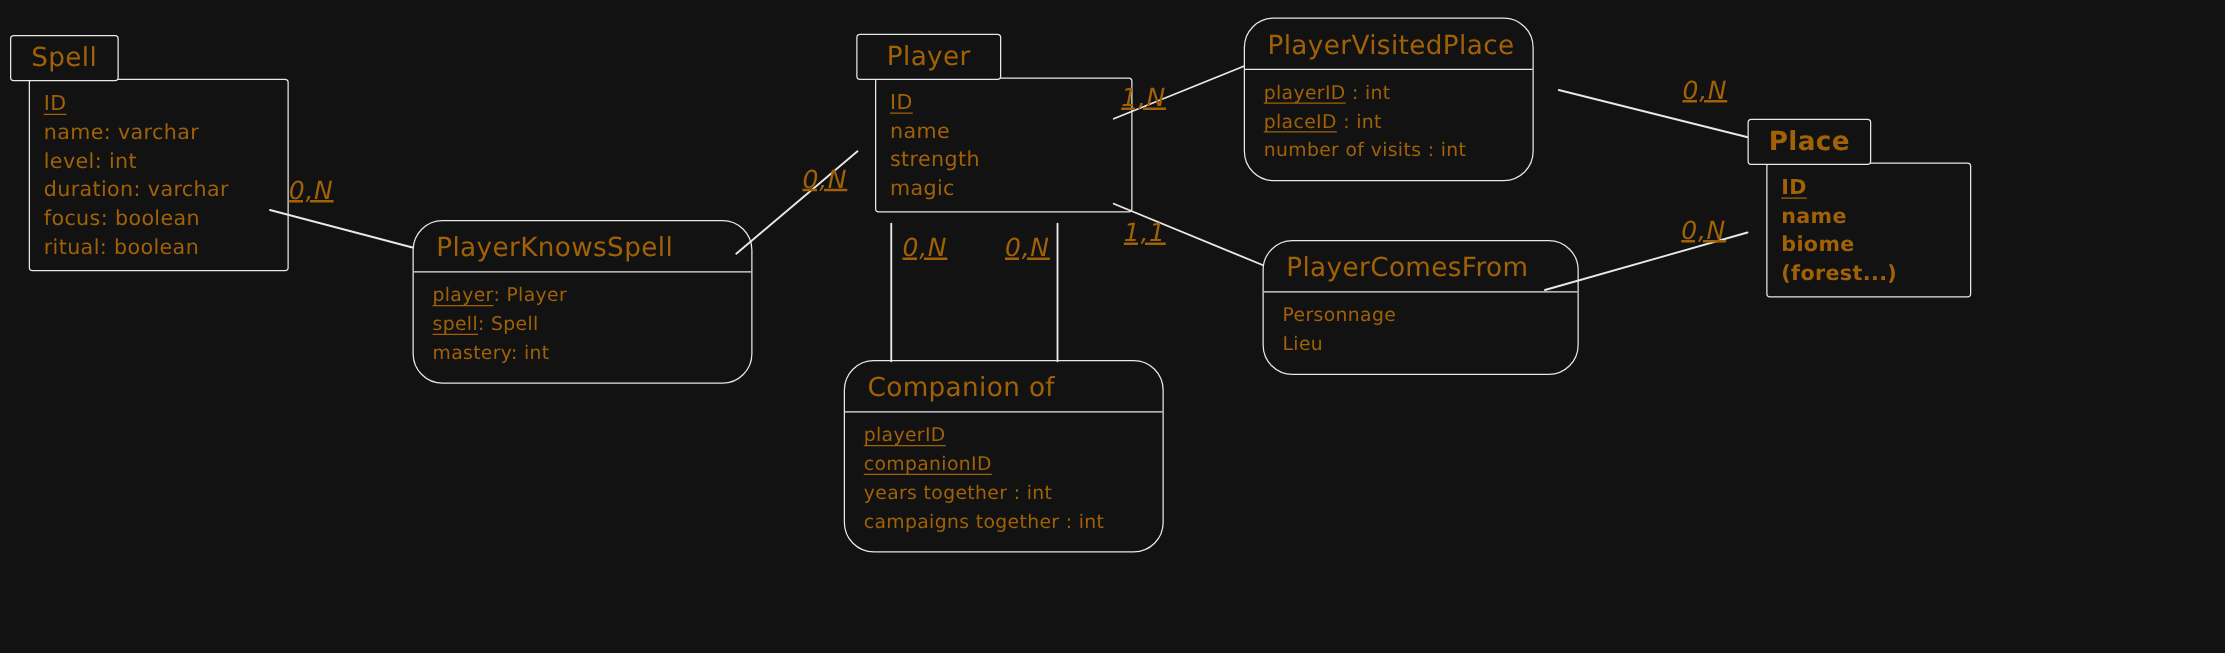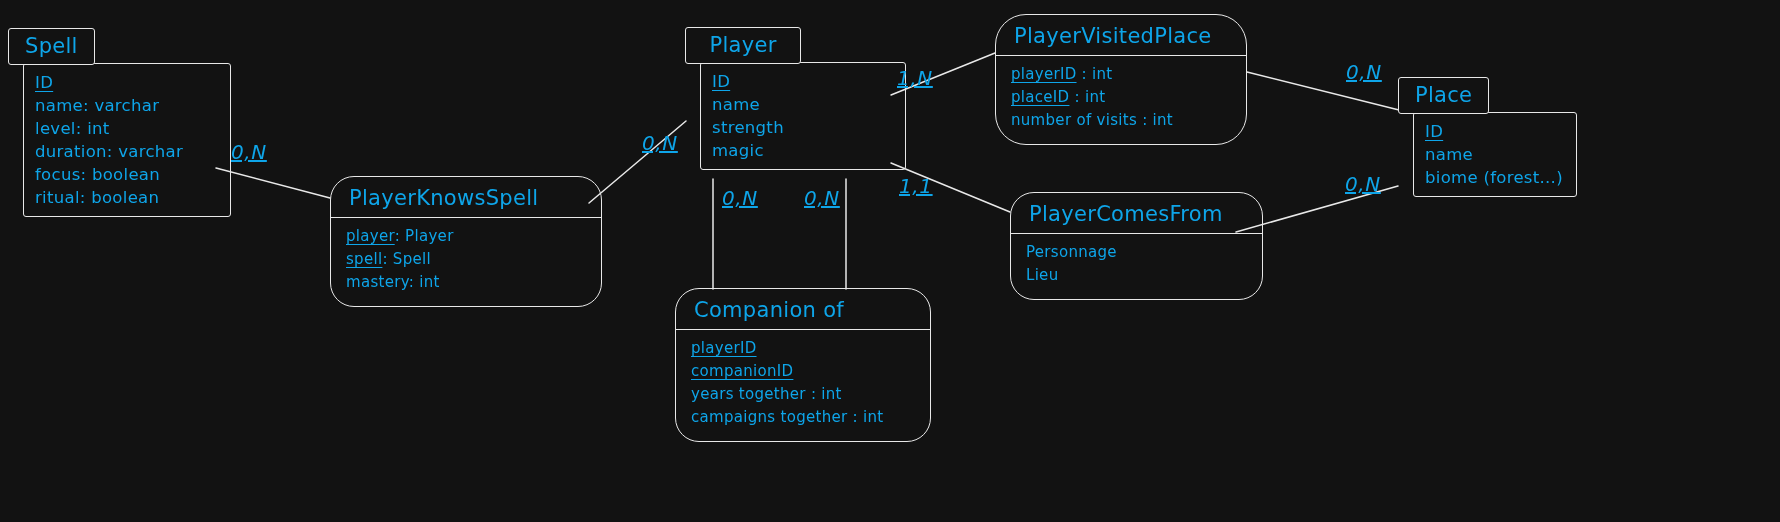--- a/index.html
+++ b/index.html
@@ -1,19 +1,19 @@
 <!DOCTYPE html>
 <html><head>
 <meta charset="utf-8">
 <style>
   * { box-sizing: border-box; }
   html, body { margin: 0; padding: 0; background: #121212; }
   .canvas {
     position: relative; width: 1780px; height: 522px;
-    background: #121212; color: #0ea5e9;
+    background: #121212; color: #a16207;
     font-family: "DejaVu Sans", sans-serif;
     overflow: hidden; letter-spacing: 0.3px;
   }
   svg.edges { position: absolute; left: 0; top: 0; z-index: 0; }
   svg.edges line { stroke: #e8e8e8; stroke-width: 1.5; stroke-linecap: round; }
 
   .entity { position: absolute; z-index: 1; }
   .tab {
     position: relative; z-index: 2; display: block; width: max-content;
     border: 1.7px solid #e8e8e8; background: #121212;
@@ -70,41 +70,41 @@
       <span>Player</span>
     </div>
     <div class="ebody" style="width:206px;">
       <div><span class="ul">ID</span><span></span></div>
       <div><span class="ul"></span><span>name</span></div>
       <div><span class="ul"></span><span>strength</span></div>
       <div><span class="ul"></span><span>magic</span></div>
     </div>
   </div>
 
-  <div class="entity" style="left:1398px; top:77px;">
+  <div class="entity" style="left:1398px; top:95px;font-weight:bold;">
     <div class="tab" style="min-width:90px;">
       <span>Place</span>
     </div>
     <div class="ebody" style="width:164px;">
       <div><span class="ul">ID</span><span></span></div>
       <div><span class="ul"></span><span>name</span></div>
       <div><span class="ul"></span><span>biome (forest...)</span></div>
     </div>
   </div>
 
   <div class="rel" style="left:330px; top:176px; width:272px;">
     <div class="rel-title">PlayerKnowsSpell</div>
     <div class="rel-body">
       <div><span class="ul">player</span><span>: Player</span></div>
       <div><span class="ul">spell</span><span>: Spell</span></div>
       <div><span class="ul"></span><span>mastery: int</span></div>
     </div>
   </div>
 
-  <div class="rel" style="left:995px; top:14px; width:252px;border-radius:31px;">
+  <div class="rel" style="left:995px; top:14px; width:232px;">
     <div class="rel-title">PlayerVisitedPlace</div>
     <div class="rel-body">
       <div><span class="ul">playerID</span><span> : int</span></div>
       <div><span class="ul">placeID</span><span> : int</span></div>
       <div><span class="ul"></span><span>number of visits : int</span></div>
     </div>
   </div>
 
   <div class="rel" style="left:1010px; top:192px; width:253px;">
     <div class="rel-title">PlayerComesFrom</div>

